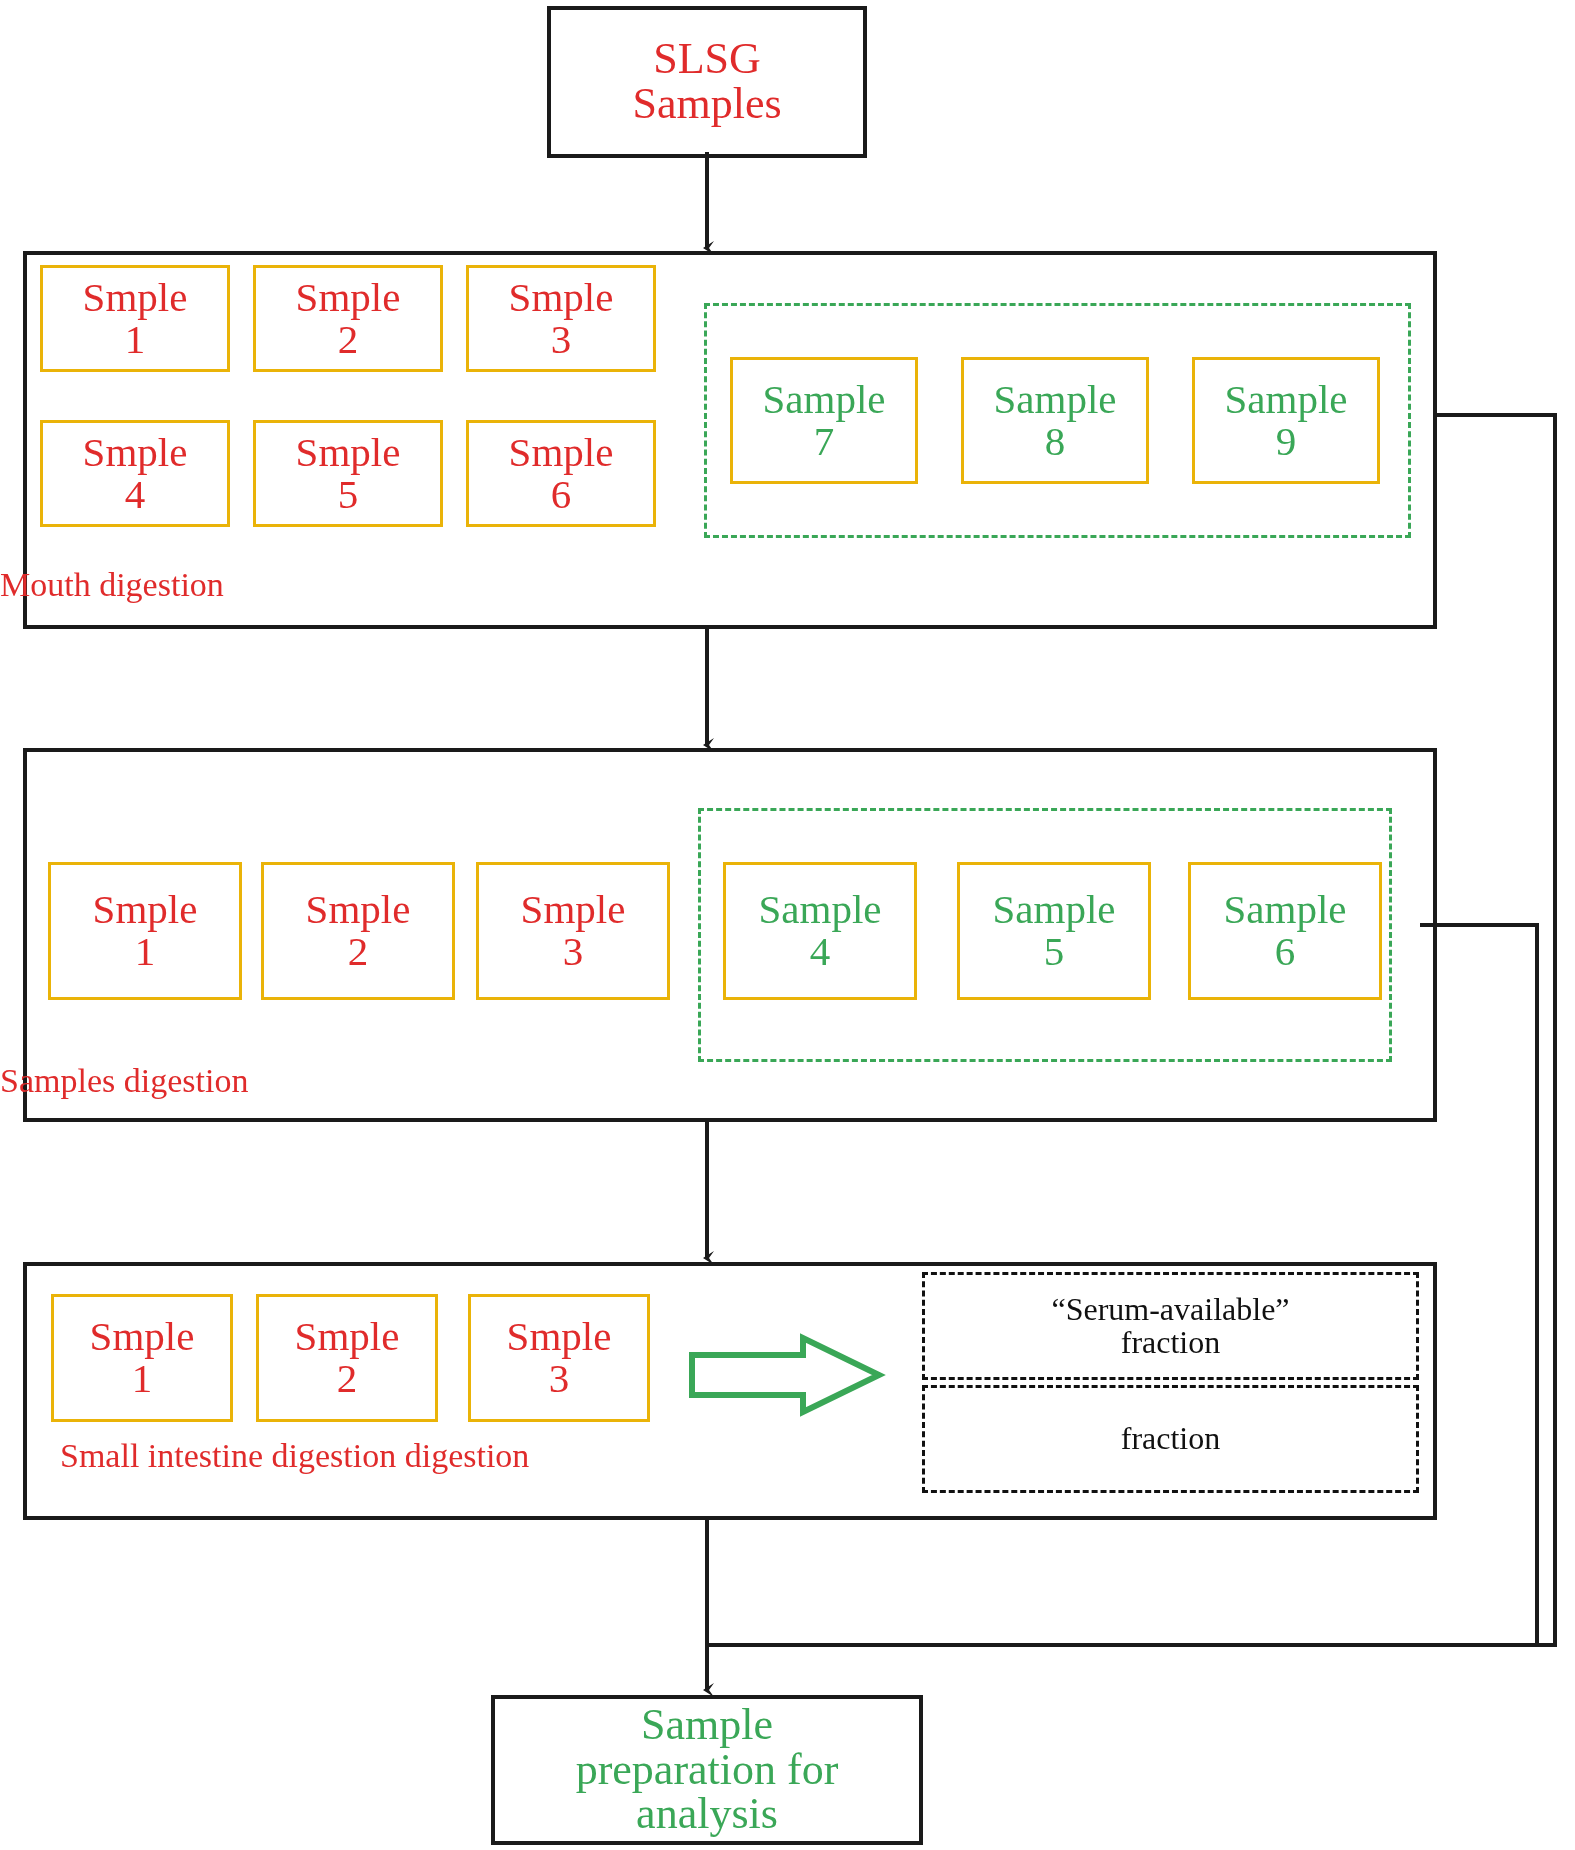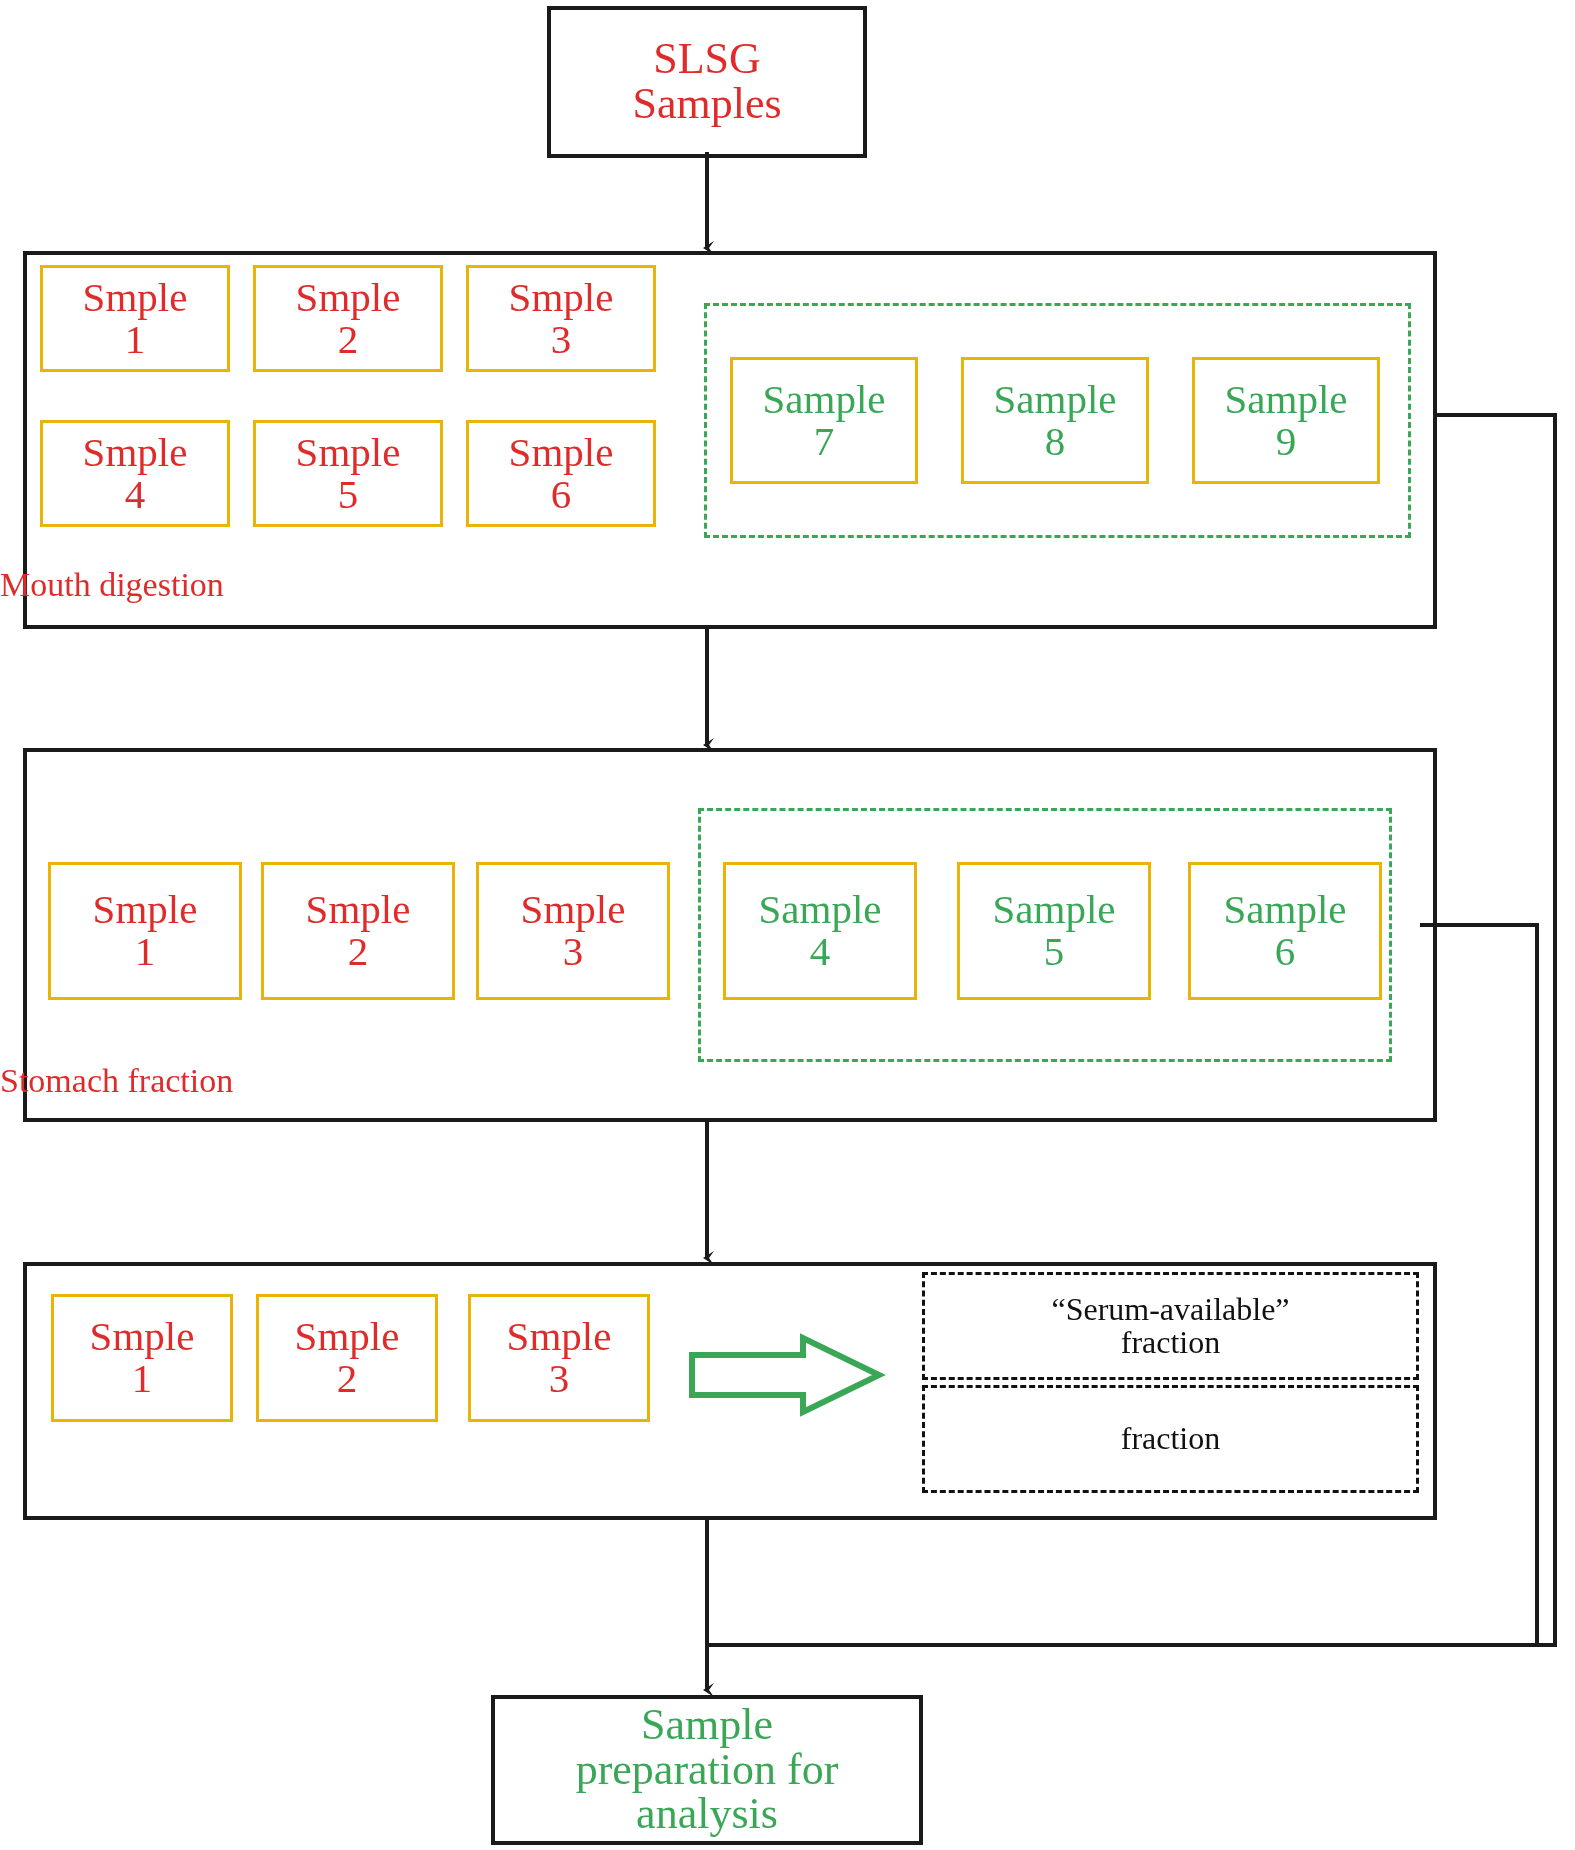--- a/index.html
+++ b/index.html
@@ -174,37 +174,38 @@
   </div>
   <div class="node thin-box sample-card" style="left:957px; top:862px; width:194px; height:138px;">
     <span class="card-line green">Sample</span>
     <span class="card-line green">5</span>
   </div>
   <div class="node thin-box sample-card" style="left:1188px; top:862px; width:194px; height:138px;">
     <span class="card-line green">Sample</span>
     <span class="card-line green">6</span>
   </div>
 
-  <div class="stage-label red" style="left:0px; top:1062px; width:1414px;">Stomach fraction</div>
+  <div class="stage-label red" style="left:0px; top:1062px; width:1414px;">Samples digestion</div>
 
   <div class="node solid-box" style="left:23px; top:1262px; width:1414px; height:258px;"></div>
 
   <div class="node thin-box sample-card" style="left:51px; top:1294px; width:182px; height:128px;">
     <span class="card-line red">Smple</span>
     <span class="card-line red">1</span>
   </div>
   <div class="node thin-box sample-card" style="left:256px; top:1294px; width:182px; height:128px;">
     <span class="card-line red">Smple</span>
     <span class="card-line red">2</span>
   </div>
   <div class="node thin-box sample-card" style="left:468px; top:1294px; width:182px; height:128px;">
     <span class="card-line red">Smple</span>
     <span class="card-line red">3</span>
   </div>
 
+  <div class="stage-label red" style="left:60px; top:1437px; width:840px;">Small intestine digestion digestion</div>
 
   <div class="node dashblack frac-label" style="left:922px; top:1272px; width:497px; height:108px;">
     <span class="card-line black">“Serum-available”</span>
     <span class="card-line black">fraction</span>
   </div>
   <div class="node dashblack frac-label" style="left:922px; top:1385px; width:497px; height:108px;">
     <span class="card-line black">fraction</span>
   </div>
 
   <div class="node solid-box title-box" style="left:491px; top:1695px; width:432px; height:150px;">

